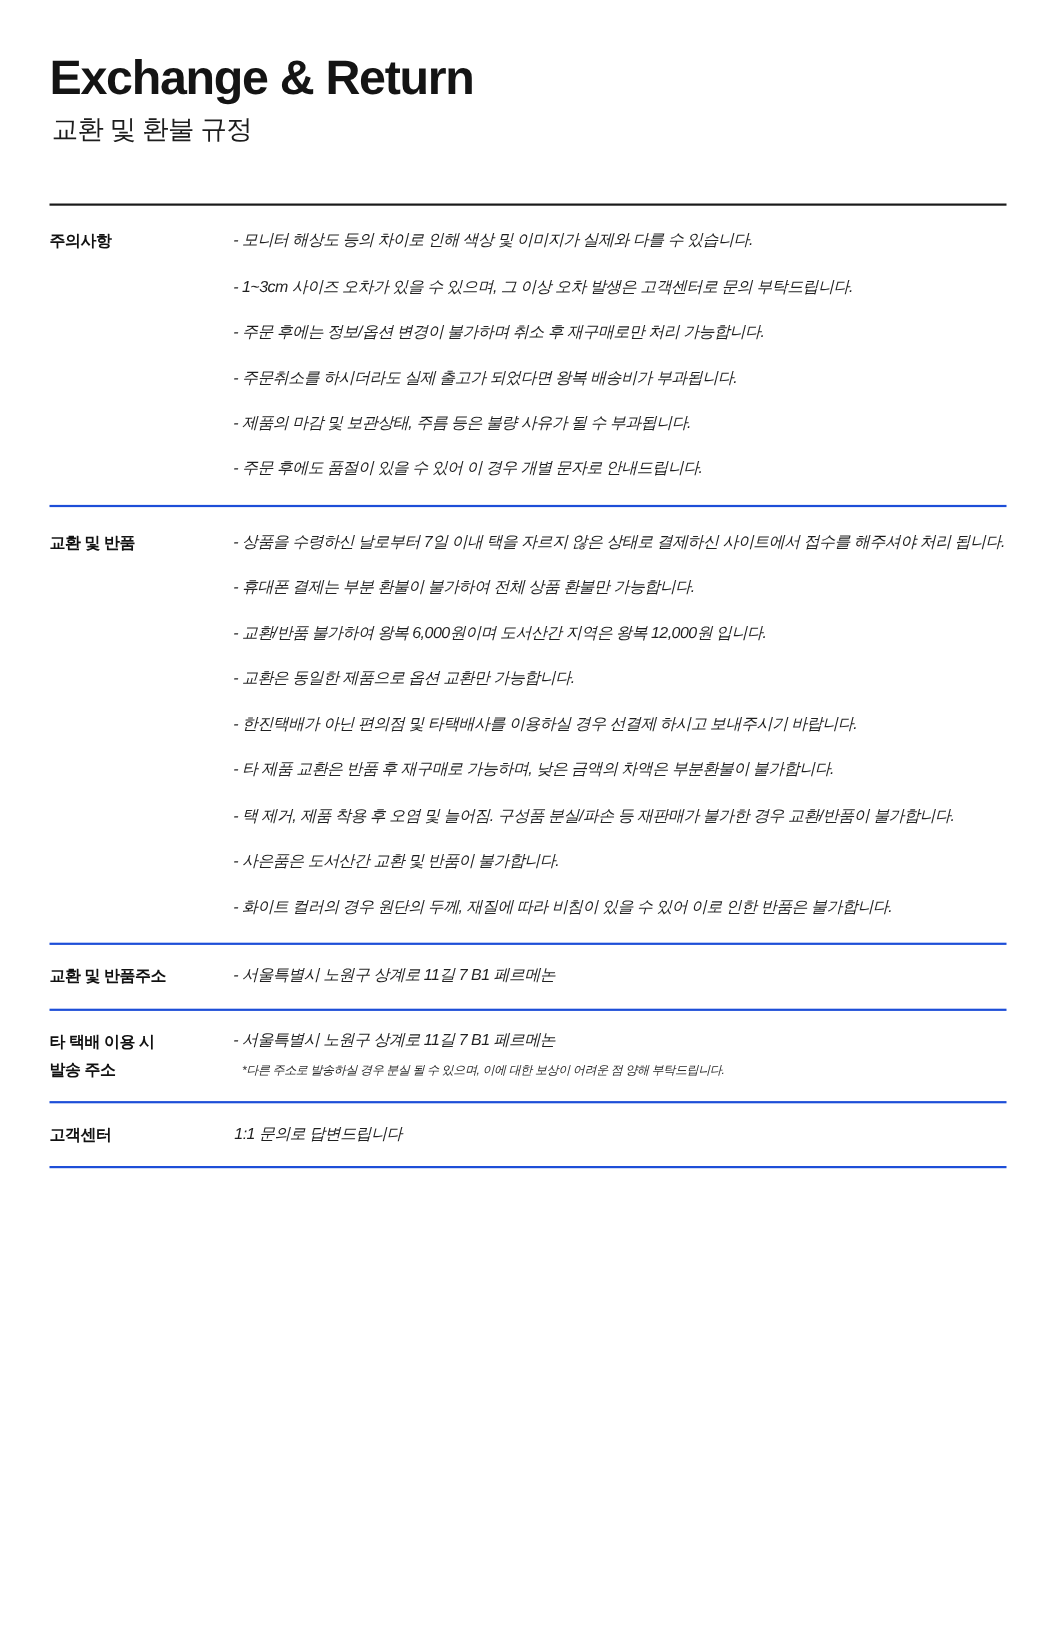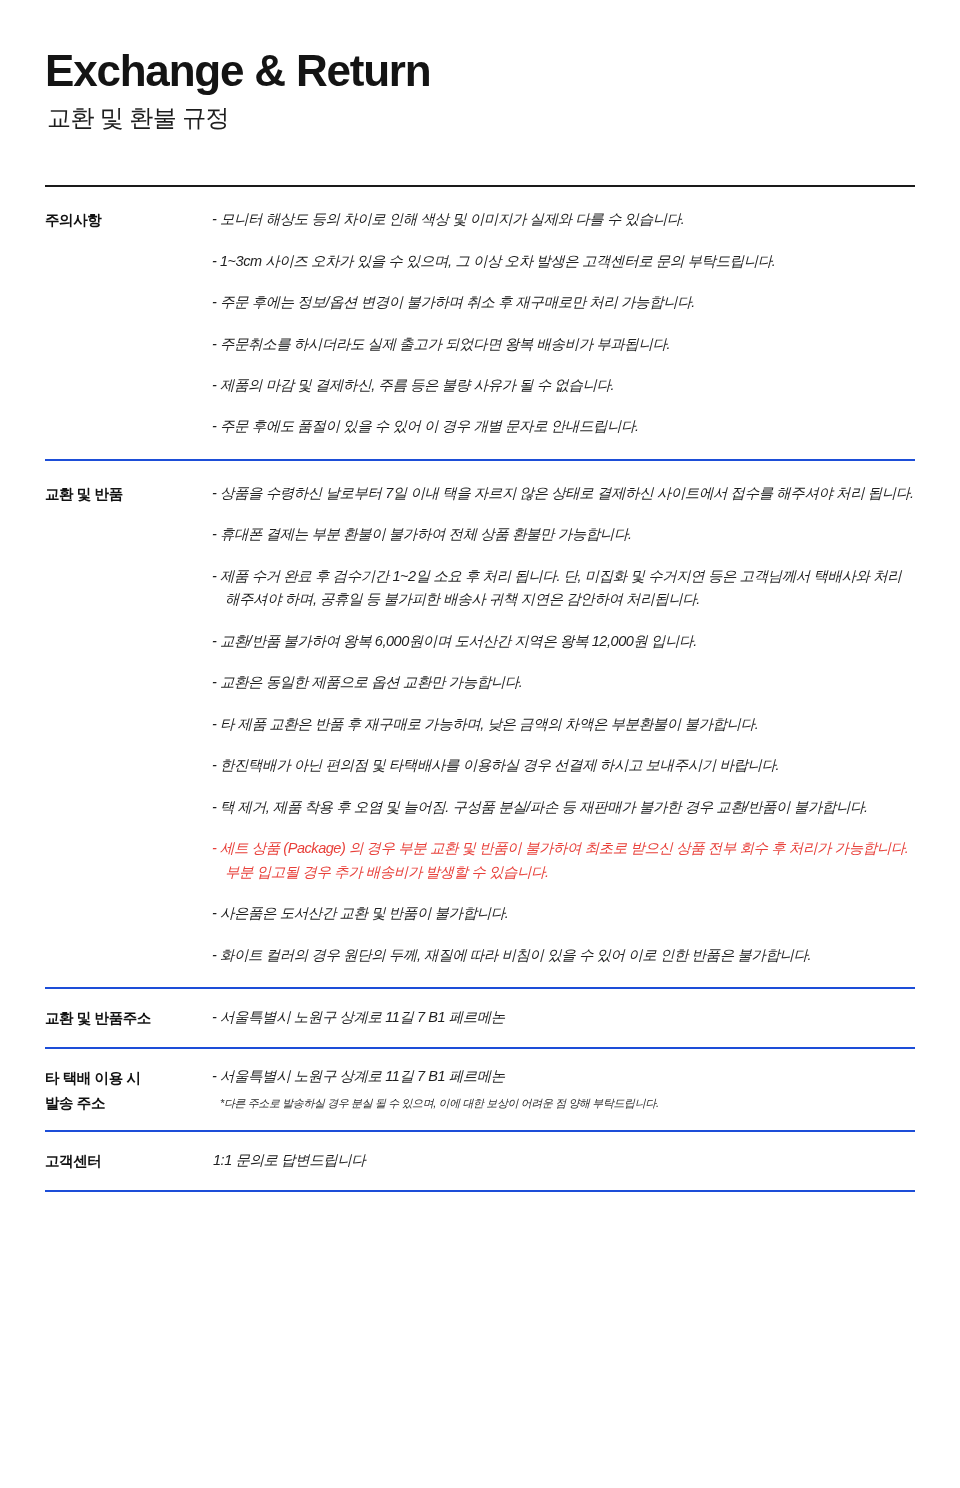--- a/index.html
+++ b/index.html
@@ -109,37 +109,35 @@
 
   <div class="rules">
 
     <div class="section">
       <div class="section-label">주의사항</div>
       <div class="section-body">
         <p class="item">- 모니터 해상도 등의 차이로 인해 색상 및 이미지가 실제와 다를 수 있습니다.</p>
         <p class="item">- 1~3cm 사이즈 오차가 있을 수 있으며, 그 이상 오차 발생은 고객센터로 문의 부탁드립니다.</p>
         <p class="item">- 주문 후에는 정보/옵션 변경이 불가하며 취소 후 재구매로만 처리 가능합니다.</p>
         <p class="item">- 주문취소를 하시더라도 실제 출고가 되었다면 왕복 배송비가 부과됩니다.</p>
-        <p class="item">- 제품의 마감 및 결제하신, 주름 등은 불량 사유가 될 수 없습니다.</p>
+        <p class="item">- 제품의 마감 및 보관상태, 주름 등은 불량 사유가 될 수 부과됩니다.</p>
         <p class="item">- 주문 후에도 품절이 있을 수 있어 이 경우 개별 문자로 안내드립니다.</p>
       </div>
     </div>
 
     <div class="section tight">
       <div class="section-label">교환 및 반품</div>
       <div class="section-body">
         <p class="item">- 상품을 수령하신 날로부터 7일 이내 택을 자르지 않은 상태로 결제하신 사이트에서 접수를 해주셔야 처리 됩니다.</p>
         <p class="item">- 휴대폰 결제는 부분 환불이 불가하여 전체 상품 환불만 가능합니다.</p>
-        <p class="item">- 제품 수거 완료 후 검수기간 1~2일 소요 후 처리 됩니다. 단, 미집화 및 수거지연 등은 고객님께서 택배사와 처리해주셔야 하며, 공휴일 등 불가피한 배송사 귀책 지연은 감안하여 처리됩니다.</p>
         <p class="item">- 교환/반품 불가하여 왕복 6,000원이며 도서산간 지역은 왕복 12,000원 입니다.</p>
         <p class="item">- 교환은 동일한 제품으로 옵션 교환만 가능합니다.</p>
+        <p class="item">- 한진택배가 아닌 편의점 및 타택배사를 이용하실 경우 선결제 하시고 보내주시기 바랍니다.</p>
         <p class="item">- 타 제품 교환은 반품 후 재구매로 가능하며, 낮은 금액의 차액은 부분환불이 불가합니다.</p>
-        <p class="item">- 한진택배가 아닌 편의점 및 타택배사를 이용하실 경우 선결제 하시고 보내주시기 바랍니다.</p>
         <p class="item">- 택 제거, 제품 착용 후 오염 및 늘어짐. 구성품 분실/파손 등 재판매가 불가한 경우 교환/반품이 불가합니다.</p>
-        <p class="item red">- 세트 상품 (Package) 의 경우 부분 교환 및 반품이 불가하여 최초로 받으신 상품 전부 회수 후 처리가 가능합니다. 부분 입고될 경우 추가 배송비가 발생할 수 있습니다.</p>
         <p class="item">- 사은품은 도서산간 교환 및 반품이 불가합니다.</p>
         <p class="item">- 화이트 컬러의 경우 원단의 두께, 재질에 따라 비침이 있을 수 있어 이로 인한 반품은 불가합니다.</p>
       </div>
     </div>
 
     <div class="section compact">
       <div class="section-label">교환 및 반품주소</div>
       <div class="section-body">
         <p class="item">- 서울특별시 노원구 상계로 11길 7 B1 페르메논</p>
       </div>

